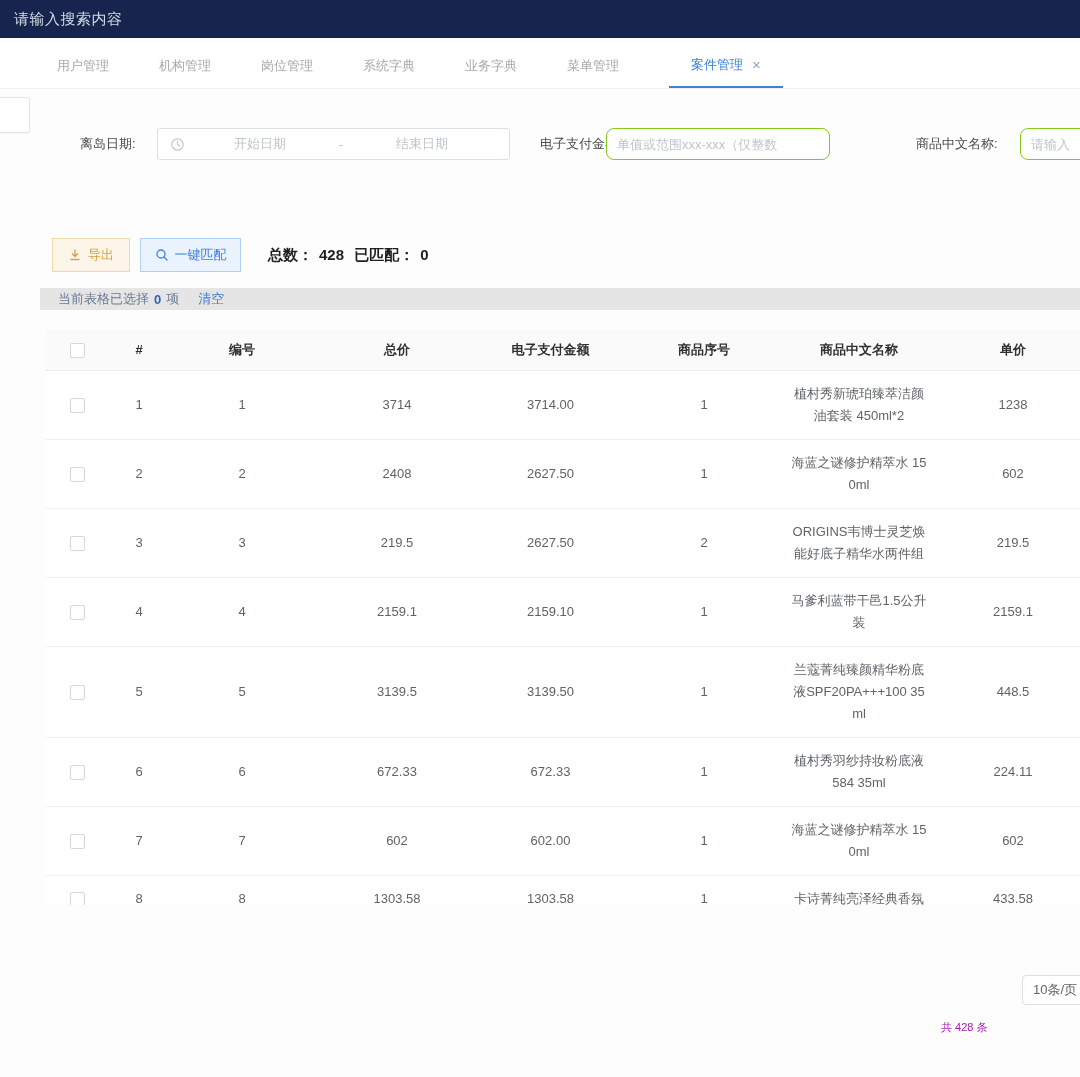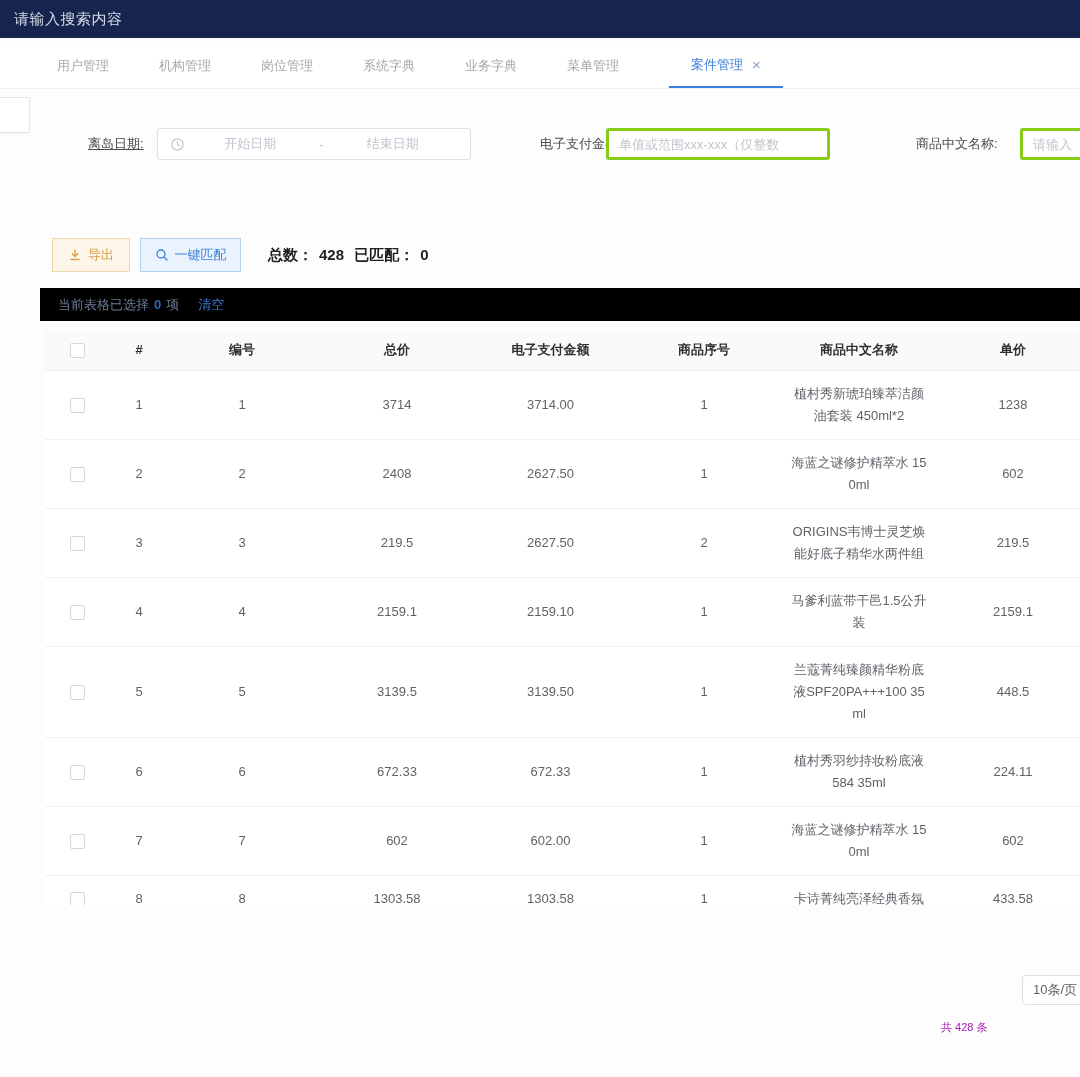--- a/index.html
+++ b/index.html
@@ -20,47 +20,47 @@
   .tab.active { color:#3d80da; font-weight:normal; border-bottom:2px solid #3d80da; padding:0 22px; margin-right:28px; }
   .tab-close { margin-left:9px; color:#8aa4c8; font-size:15px; line-height:1; }
 
   
   .mini-box { position:absolute; top:97px; left:-12px; width:42px; height:36px; background:#fff;
     border:1px solid #e5e5e5; border-radius:2px; box-shadow:0 1px 2px rgba(0,0,0,.04); }
 
   
   .filters { position:absolute; top:128px; left:0; right:0; height:32px; font-size:13px; color:#4a4a4a; }
   .f-label { position:absolute; line-height:32px; }
-  .lbl-date { left:88px;text-decoration:underline; }
+  .lbl-date { left:80px; }
   .lbl-amount { left:500px;margin-left:40px; }
   .lbl-product { left:916px; }
   .inputbox { position:absolute; top:0; height:32px; background:#fff; border:1px solid #dcdfe4;
     border-radius:3px; }
-  .date-range { left:157px; width:314px; display:flex; align-items:center; padding:0 12px; }
+  .date-range { left:157px; width:353px; display:flex; align-items:center; padding:0 12px; }
   .date-range .ph { flex:1; text-align:center; color:#bfc4cc; }
   .date-range .sep { color:#bfc4cc; padding:0 4px; }
   .clock { width:15px; height:15px; flex:0 0 15px; }
-  input.f-input { position:absolute; top:0; height:32px; border:3px solid #84cc16; border-radius:3px;
+  input.f-input { position:absolute; top:0; height:32px; border:1px solid #84cc16; border-radius:8px;
     font-size:13px; color:#555; padding:0 10px; outline:none;
     font-family:"Liberation Sans","DejaVu Sans",sans-serif; }
   input.f-input::placeholder { color:#bfc4cc; }
   .in-amount { left:606px; width:224px; }
   .in-product { left:1020px; width:110px; }
 
   
   .btn { position:absolute; top:238px; height:34px; border-radius:0; font-size:13px;
     display:flex; align-items:center; justify-content:center; gap:6px; cursor:pointer; }
   .btn-export { left:52px; width:78px; background:#fdf6e8; border:1px solid #f0d9a8; color:#d89e45; }
   .btn-match { left:140px; width:101px; background:#e9f2fd; border:1px solid #b2d0f0; color:#3c82da; }
   .totals { position:absolute; top:238px; left:268px; height:34px; line-height:34px; font-size:15px;
     font-weight:bold; color:#1f1f1f; }
   .totals span { margin-right:6px; }
 
   
-  .selbar { position:absolute; top:288px; left:40px; right:0; height:33px; background:#000000;
+  .selbar { position:absolute; top:288px; left:40px; right:0; height:22px; background:#e5e5e5;
     display:flex; align-items:center; padding-left:18px; font-size:13px; color:#6b7b95; gap:5px; }
   .selbar .sel-count { font-weight:bold; color:#2f66b3; }
   .selbar .clear { color:#3a7bd5; margin-left:14px; cursor:pointer; }
 
   
   .table-viewport { position:absolute; top:330px; left:45px; width:1035px; height:575px; overflow:hidden; }
   table.grid { border-collapse:collapse; width:1048px; table-layout:fixed; font-size:13px; }
   col.c-cb{width:65px} col.c-idx{width:58px} col.c-code{width:148px} col.c-total{width:162px}
   col.c-epay{width:145px} col.c-seq{width:162px} col.c-name{width:148px} col.c-unit{width:160px}
   .grid thead th { height:40px; background:#fafafa; color:#303133; font-weight:bold;

